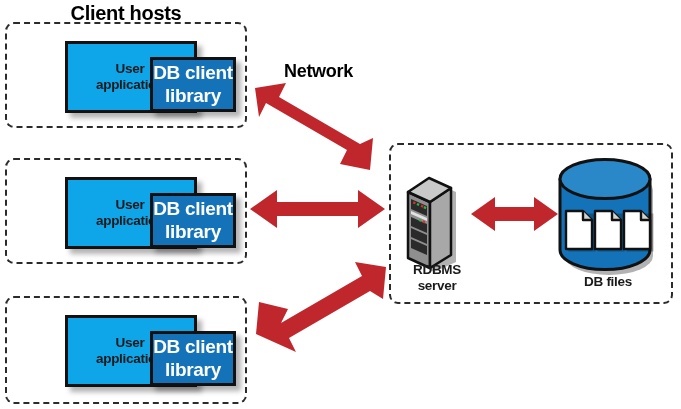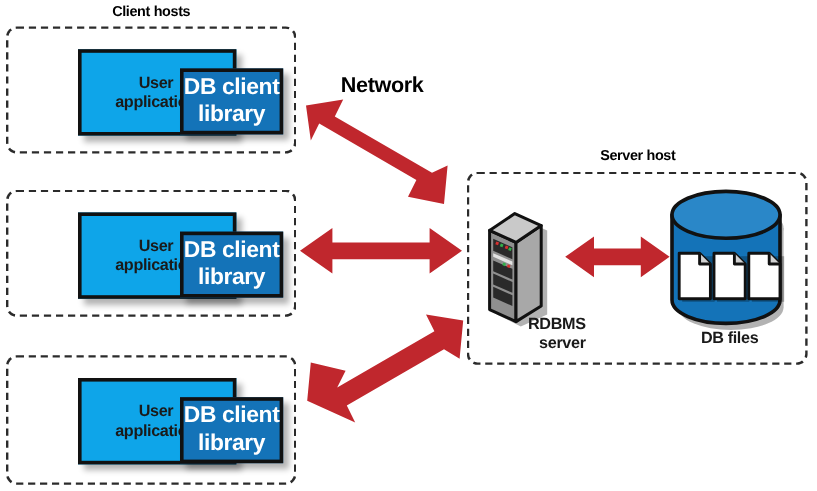--- a/index.html
+++ b/index.html
@@ -15,21 +15,21 @@
     width: 681px;
     height: 409px;
     background: #ffffff;
     overflow: hidden;
   }
 
   
   .section-title {
     position: absolute;
     font-weight: bold;
-    font-size: 12px;
+    font-size: 20px;
     color: #000000;
     letter-spacing: -0.3px;
     white-space: nowrap;
     text-align: center;
   }
   #client-hosts-title { left: 0px;   top: 2px;   width: 252px; }
   #server-host-title  { left: 390px; top: 122px; width: 283px; }
 
   
   .host-box {
@@ -134,31 +134,30 @@
     position: absolute;
     font-size: 13.5px;
     font-weight: bold;
     color: #1a1a1a;
     line-height: 1.18;
     text-align: center;
     letter-spacing: -0.3px;
     white-space: pre-line;
     z-index: 5;
   }
-  #rdbms-label   { left: 386px; top: 262px; width: 102px; text-align: right; }
+  #rdbms-label   { left: 386px; top: 262px; width: 102px; }
   #dbfiles-label { left: 549px; top: 274px; width: 118px; }
 </style>
 </head>
 <body>
 
 <div id="canvas">
 
   <div class="section-title" id="client-hosts-title">Client hosts</div>
 
-  <div class="section-title" id="server-host-title">Server host</div>
 
   <div class="host-box" id="client-host-1">
     <div class="user-app">
       <span class="user-app-label">User
 application</span>
     </div>
     <div class="db-client">
       <span class="db-client-label">DB client
 library</span>
     </div>

